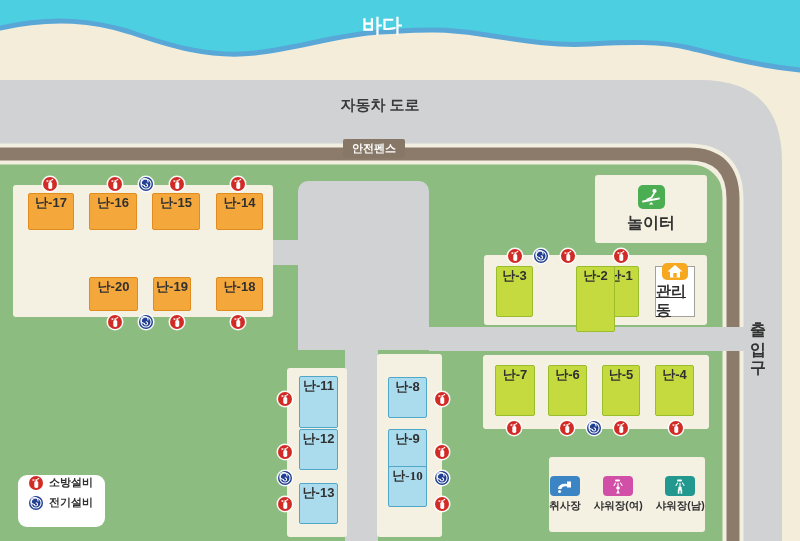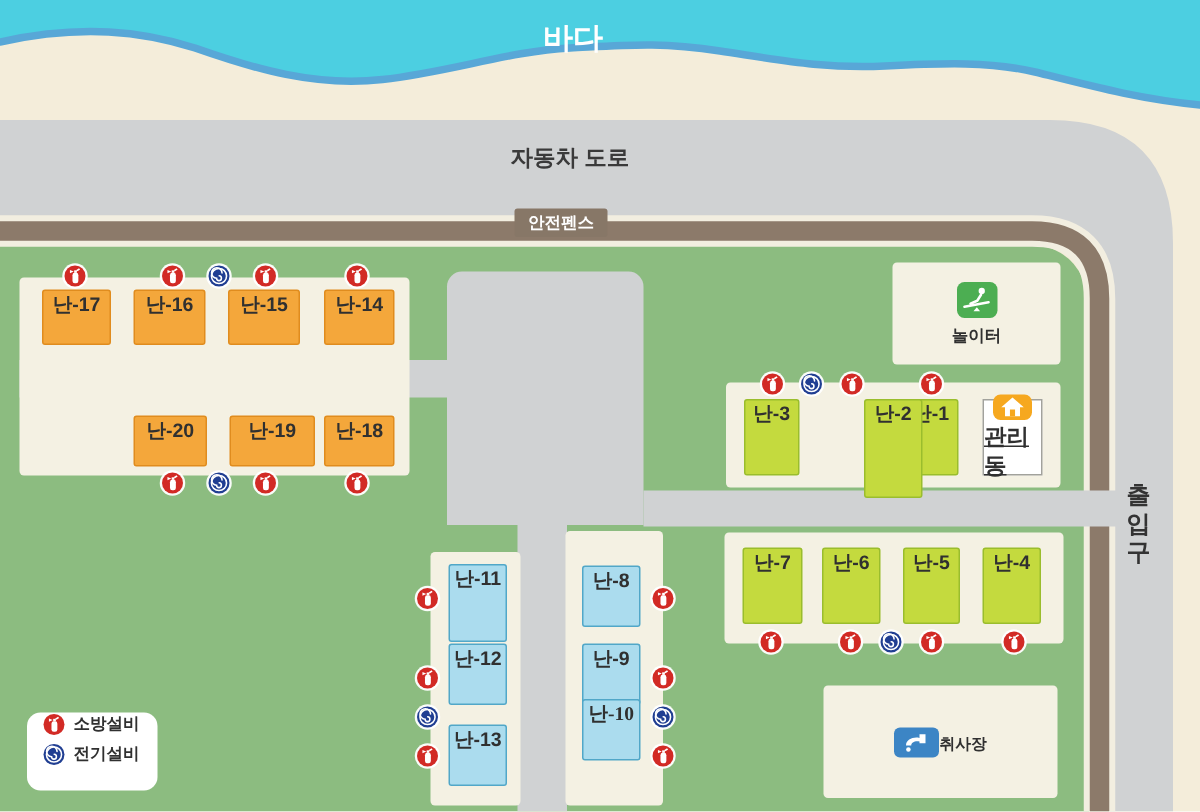--- a/index.html
+++ b/index.html
@@ -38,26 +38,26 @@
   .site-blue{background:#abdcee;border-color:#51a7c8;}
   
   .sicon{position:absolute;width:14px;height:14px;border-radius:50%;
          box-shadow:0 0 0 1.5px rgba(255,255,255,.95);}
   .sicon svg{display:block;width:14px;height:14px;}
   .fire-bg{background:#d22a25;}
   .elec-bg{background:#203e92;}
   
   .tile{display:flex;align-items:center;justify-content:center;border-radius:5px;}
   #play-tile{width:27px;height:24px;background:#4cae52;}
-  #panel-playground .cap{font-size:11px;margin-top:4px;}
+  #panel-playground .cap{font-size:16px;margin-top:4px;}
   #admin-box{left:655px;top:266px;width:40px;height:51px;background:#fff;border:1px solid #a2a29c;
              display:flex;flex-direction:column;align-items:center;justify-content:center;box-sizing:border-box;}
   #admin-tile{width:26px;height:22px;background:#f6a81f;border-radius:5px;}
   #admin-box .cap{font-size:15px;margin-top:2px;text-decoration:underline;}
-  .fac{display:flex;flex-direction:row;align-items:center;}
+  .fac{display:flex;flex-direction:column;align-items:center;}
   .fac .tile{width:30px;height:20px;border-radius:4px;}
   .fac .cap{font-size:10.5px;margin-top:3px;white-space:nowrap;}
   #fac-cook .tile{background:#3c85c5;}
   #fac-shower-w .tile{background:#d14fa6;}
   #fac-shower-m .tile{background:#22988f;}
   
   #legend{left:18px;top:475px;width:87px;height:52px;background:#fff;border-radius:9px;
           display:flex;flex-direction:column;gap:5px;padding-left:11px;box-sizing:border-box;}
   .legend-row{display:flex;align-items:center;gap:6px;font-size:11px;}
   .legend-row .sicon{position:static;box-shadow:none;}
@@ -112,20 +112,42 @@
 
   <div class="panel" id="panel-fac">
     <div class="fac" id="fac-cook">
       <div class="tile">
         <svg width="22" height="17" viewBox="0 0 22 17">
           <path d="M4,11 C4,7 9,5 13,6 L13,3.5 L17,3.5 L17,9.5 L13,9.5 L13,8.4 C10,7.8 7.5,9 7.5,11 Z" fill="#fff"></path>
           <circle cx="5.6" cy="13.6" r="1.5" fill="#fff"></circle>
         </svg>
       </div>
       <div class="cap">취사장</div>
+    </div>
+    <div class="fac" id="fac-shower-w">
+      <div class="tile">
+        <svg width="20" height="17" viewBox="0 0 20 17">
+          <rect x="7" y="1.5" width="5" height="2" rx="1" fill="#fff"></rect>
+          <path d="M7.5,5 l-1.5,2.5 M10,5.2 l0,2.8 M12.5,5 l1.5,2.5" stroke="#fff" stroke-width="1.1" stroke-linecap="round"></path>
+          <circle cx="10" cy="10" r="1.8" fill="#fff"></circle>
+          <path d="M10,11.5 L8.2,15.5 L11.8,15.5 Z" fill="#fff"></path>
+        </svg>
+      </div>
+      <div class="cap">샤워장(여)</div>
+    </div>
+    <div class="fac" id="fac-shower-m">
+      <div class="tile">
+        <svg width="20" height="17" viewBox="0 0 20 17">
+          <rect x="7" y="1.5" width="5" height="2" rx="1" fill="#fff"></rect>
+          <path d="M7.5,5 l-1.5,2.5 M10,5.2 l0,2.8 M12.5,5 l1.5,2.5" stroke="#fff" stroke-width="1.1" stroke-linecap="round"></path>
+          <circle cx="10" cy="10" r="1.8" fill="#fff"></circle>
+          <path d="M8.6,11.6 L8.6,15.8 M11.4,11.6 L11.4,15.8 M8.4,11.6 L11.6,11.6" stroke="#fff" stroke-width="1.6"></path>
+        </svg>
+      </div>
+      <div class="cap">샤워장(남)</div>
     </div>
   </div>
 
   <div class="abs" id="legend">
     <div class="legend-row">
       <span class="sicon fire-bg">
         <svg viewBox="0 0 20 20">
             <g fill="#fff">
           <rect x="7.6" y="7" width="5.6" height="10" rx="2.2"></rect>
           <rect x="9.2" y="4.6" width="2.6" height="2.4"></rect>
@@ -200,21 +222,21 @@
     </div>
       <div class="site site-orange" style="left: 89px; top: 193px; width: 48px; height: 37px;">
       <span>난-16</span>
     </div>
       <div class="site site-orange" style="left: 28px; top: 193px; width: 46px; height: 37px;">
       <span>난-17</span>
     </div>
       <div class="site site-orange" style="left: 216px; top: 277px; width: 47px; height: 34px;">
       <span>난-18</span>
     </div>
-      <div class="site site-orange" style="left: 153px; top: 277px; width: 57px; height: 34px;">
+      <div class="site site-orange" style="left: 153px; top: 277px; width: 38px; height: 34px;">
       <span>난-19</span>
     </div>
       <div class="site site-orange" style="left: 89px; top: 277px; width: 49px; height: 34px;">
       <span>난-20</span>
     </div>
     </div>
   <div id="icons-layer">
       <span class="sicon fire-bg" style="left: 43px; top: 177px;">
       <svg viewBox="0 0 20 20">
           <g fill="#fff">

